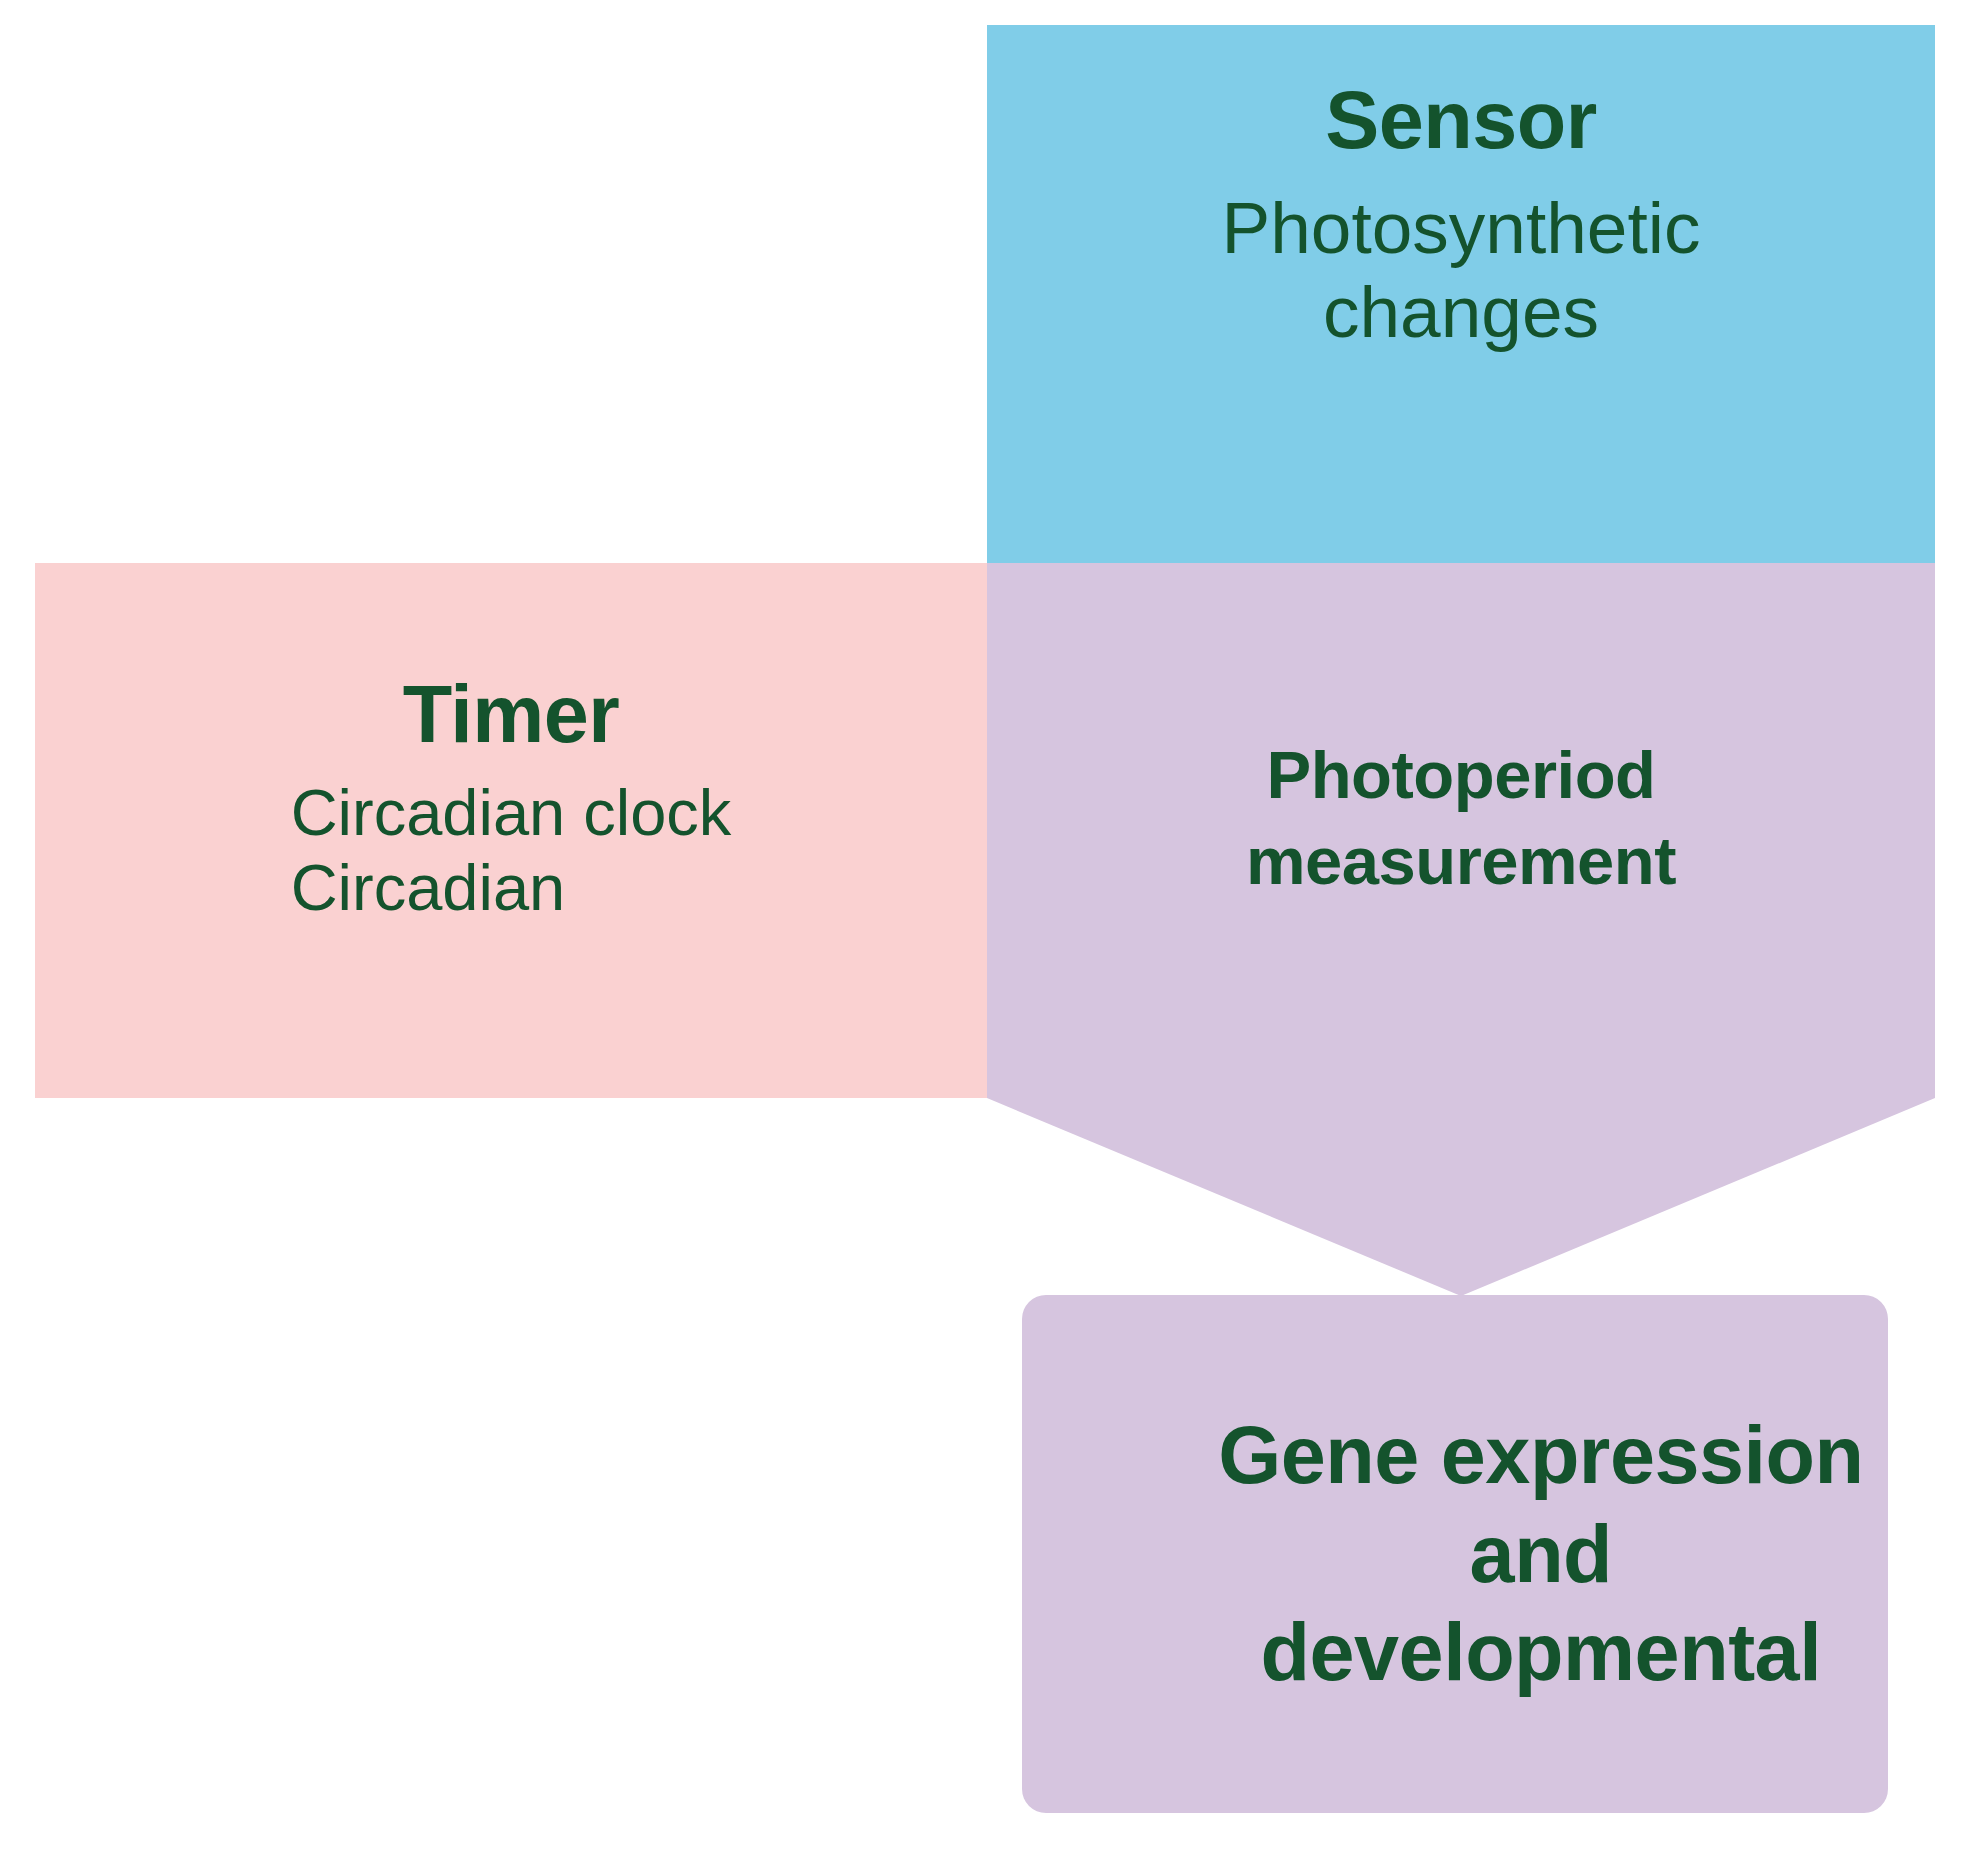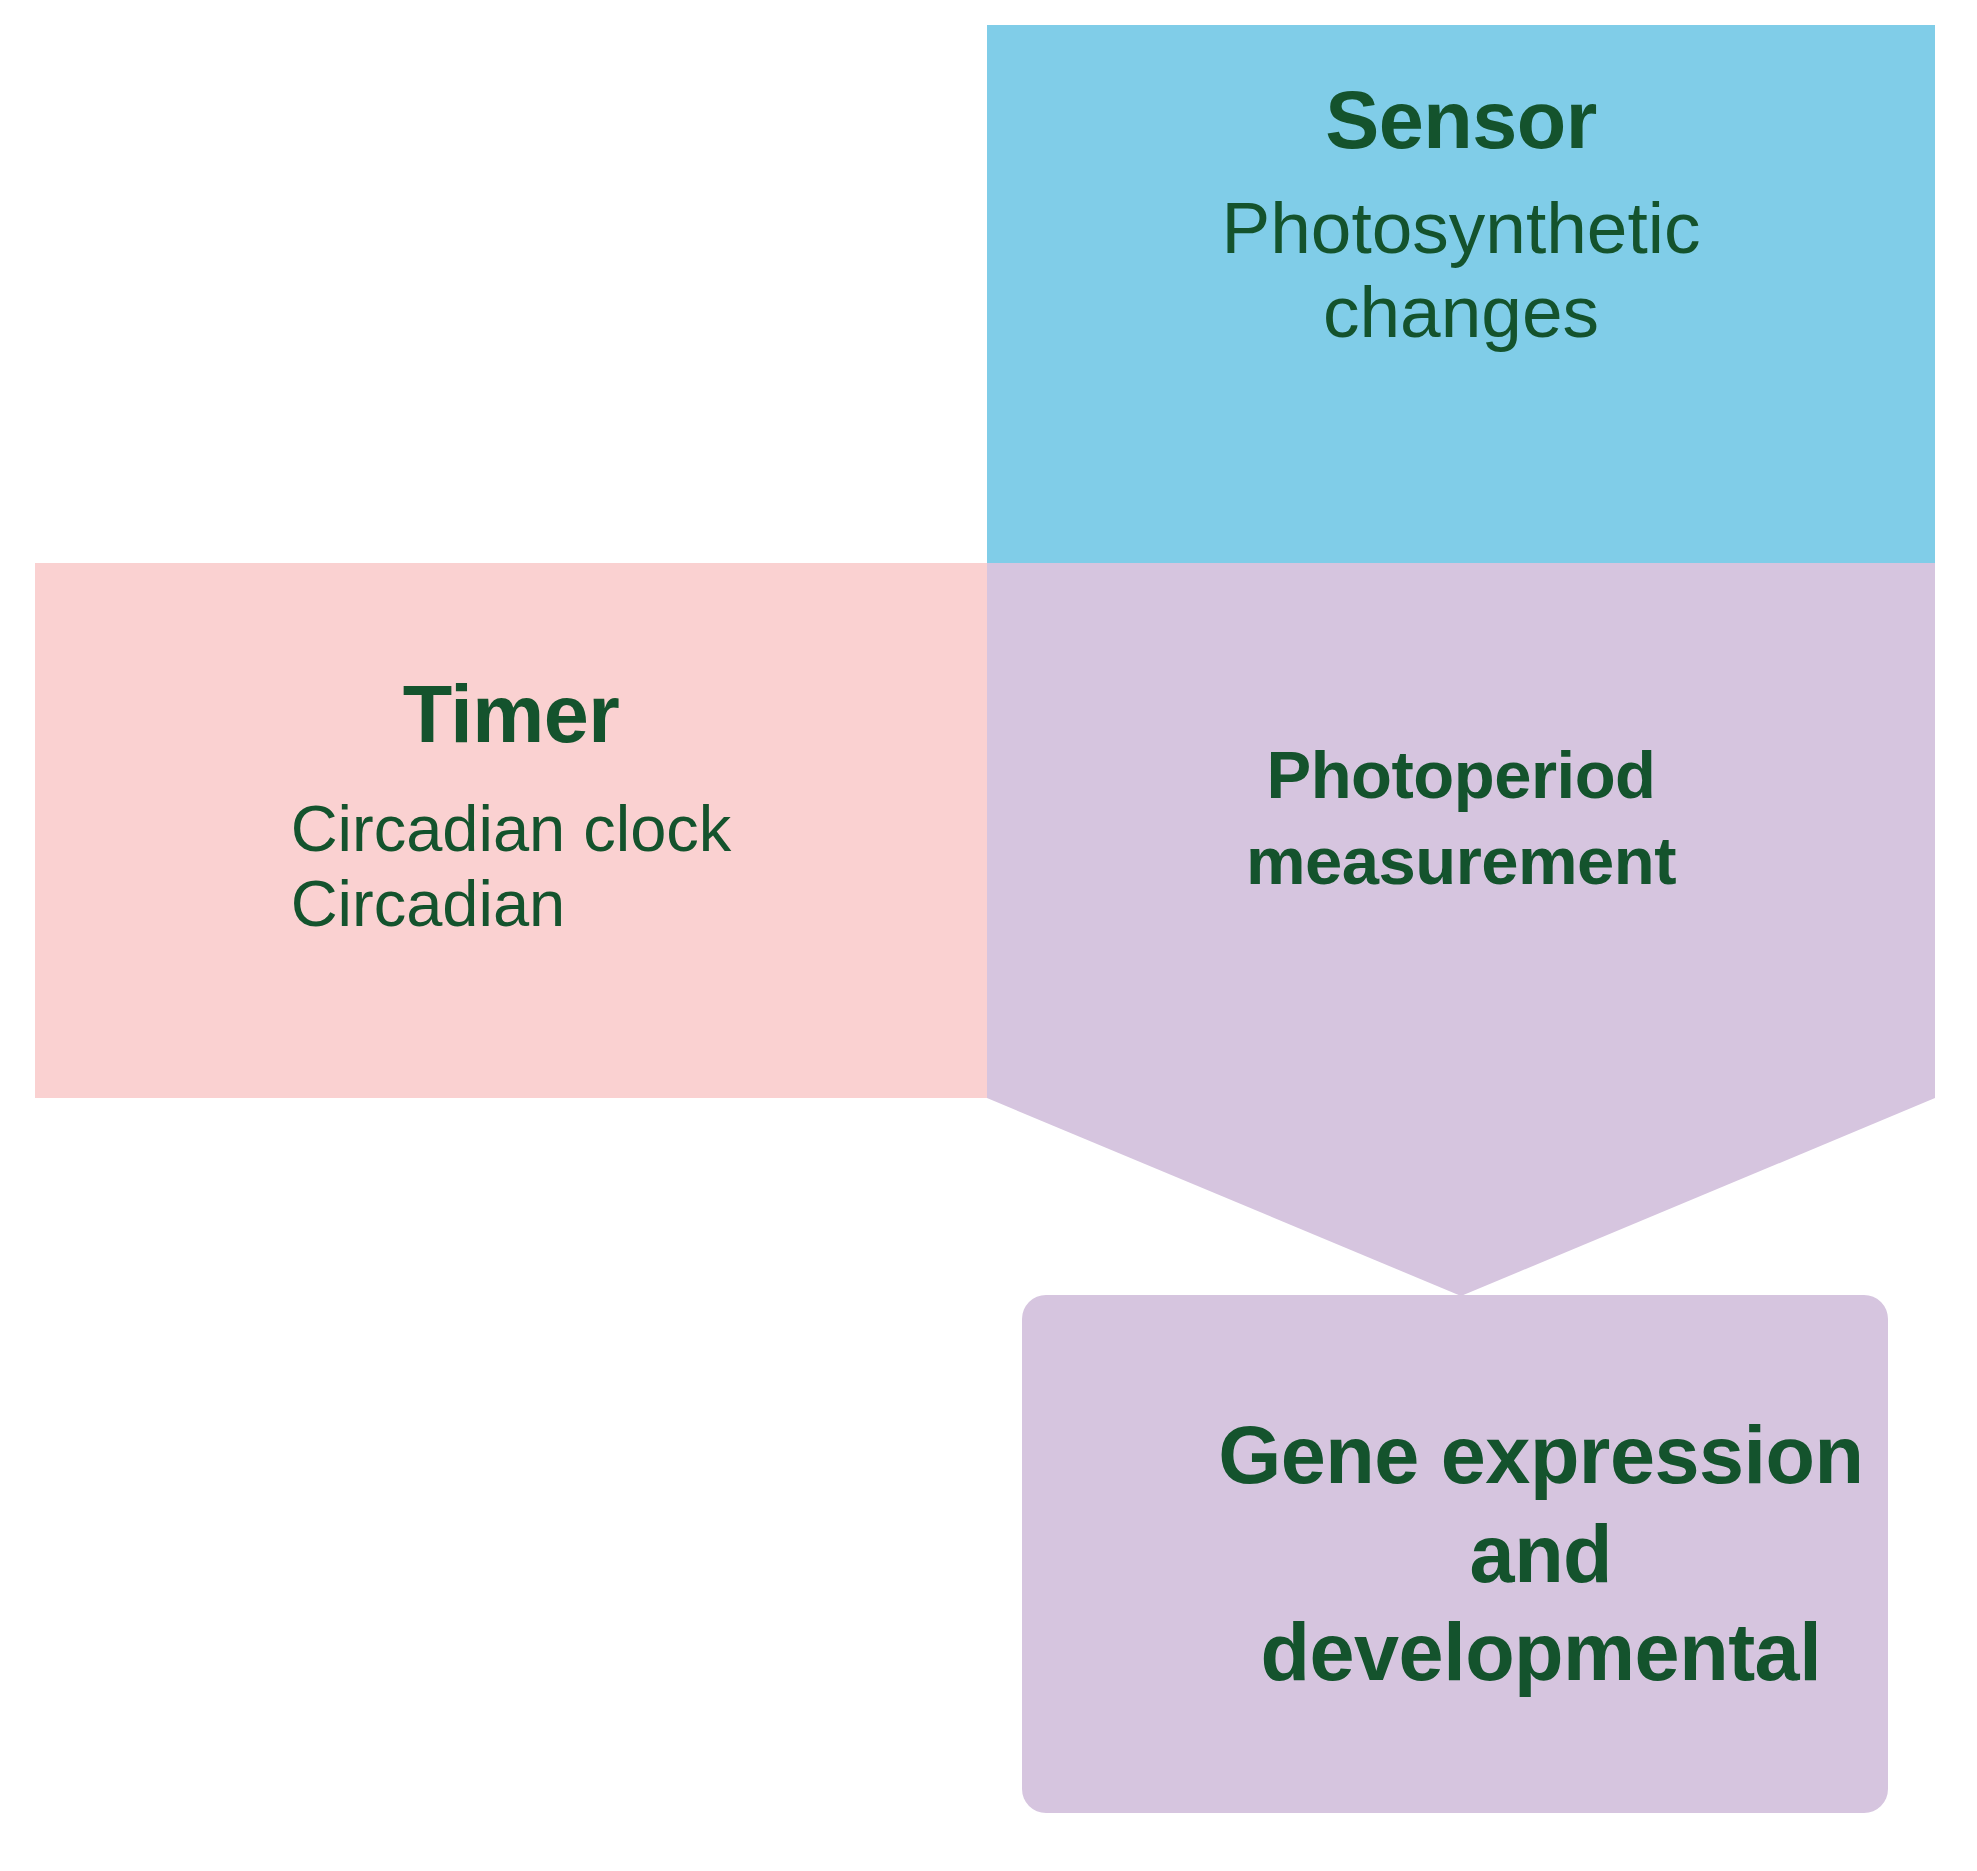--- a/index.html
+++ b/index.html
@@ -57,21 +57,20 @@
     top: 563px;
     width: 952px;
     height: 535px;
     background: #fad1d1;
     box-sizing: border-box;
     display: flex;
     flex-direction: column;
     align-items: center;
     justify-content: flex-start;
     padding-top: 111px;
-    gap: 16px;
   }
   .timer-title {
     font-size: 81px;
     font-weight: bold;
     line-height: 1.0;
     letter-spacing: -0.5px;
     text-align: center;
     white-space: nowrap;
   }
   .timer-lines {

